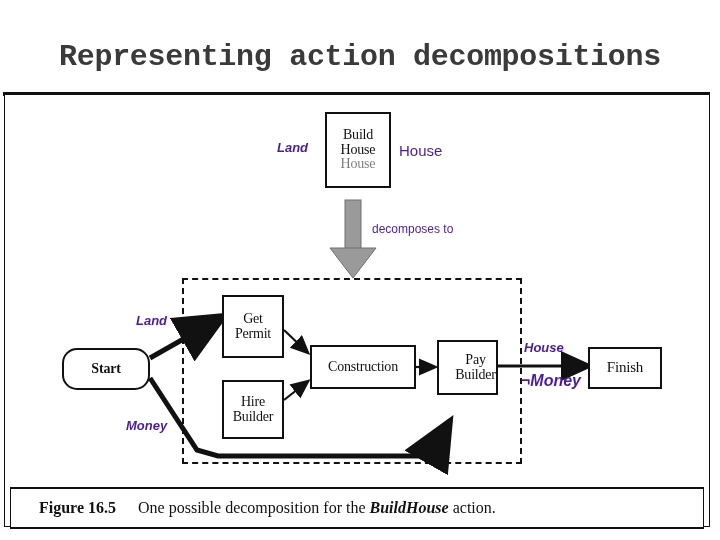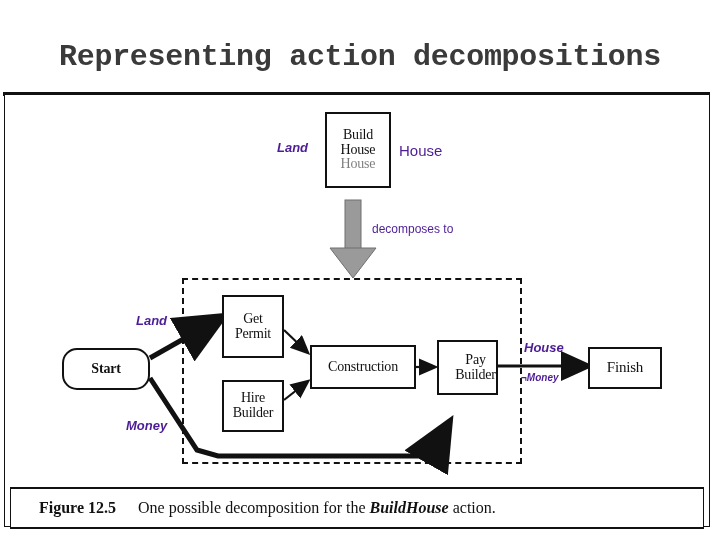--- a/index.html
+++ b/index.html
@@ -135,36 +135,36 @@
   <line x1="498" y1="366" x2="585" y2="366" stroke="#111" stroke-width="3" marker-end="url(#ahT)"></line>
 </svg>
 
 <div class="node bold" style="left:62px;top:348px;width:88px;height:42px;">Start</div>
 
 <div class="node" style="left:222px;top:295px;width:62px;height:63px;flex-direction:column;">
   <span style="white-space:pre-line;">Get
 Permit</span>
 </div>
 
-<div class="node" style="left:222px;top:380px;width:62px;height:52px;flex-direction:column;">
+<div class="node" style="left:222px;top:380px;width:62px;height:59px;flex-direction:column;">
   <span style="white-space:pre-line;">Hire
 Builder</span>
 </div>
 
 <div class="node" style="left:310px;top:345px;width:106px;height:44px;">Construction</div>
 
 <div class="node" style="left:437px;top:340px;width:61px;height:55px;flex-direction:column;">
   <span style="white-space:pre-line;margin-left:16px;">Pay
 Builder</span>
 </div>
 
 <div class="node" style="left:588px;top:347px;width:74px;height:42px;font-size:15px;">Finish</div>
 
 <div class="lbl" style="left:136px;top:313px;">Land</div>
 <div class="lbl" style="left:126px;top:418px;">Money</div>
 <div class="lbl" style="left:524px;top:340px;">House</div>
-<div class="lbl" style="left:521px;top:372px;font-size:10px;">¬Money</div>
+<div class="lbl" style="left:521px;top:372px;font-size:16px;">¬Money</div>
 
 <div id="caption-band">
   <div id="caption-text">
-    <span class="fignum">Figure 12.5</span><span>One possible decomposition for the </span><span class="ital">BuildHouse</span><span> action.</span>
+    <span class="fignum">Figure 16.5</span><span>One possible decomposition for the </span><span class="ital">BuildHouse</span><span> action.</span>
   </div>
 </div>
 
 </body></html>

